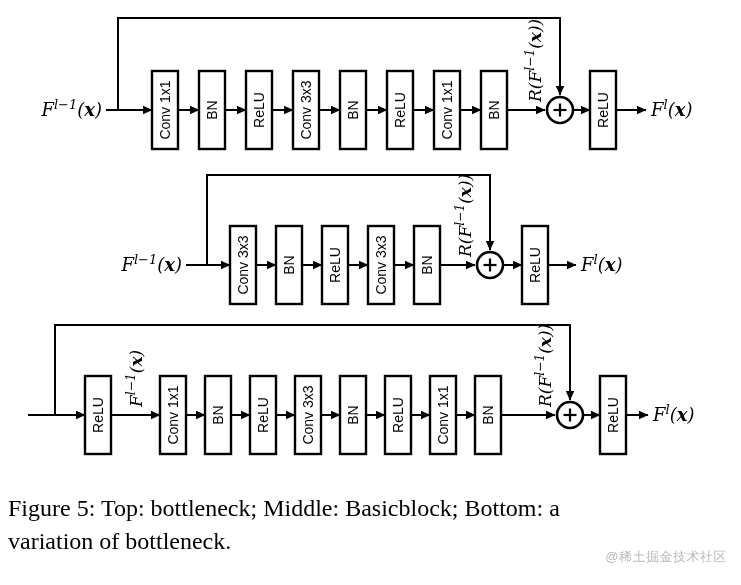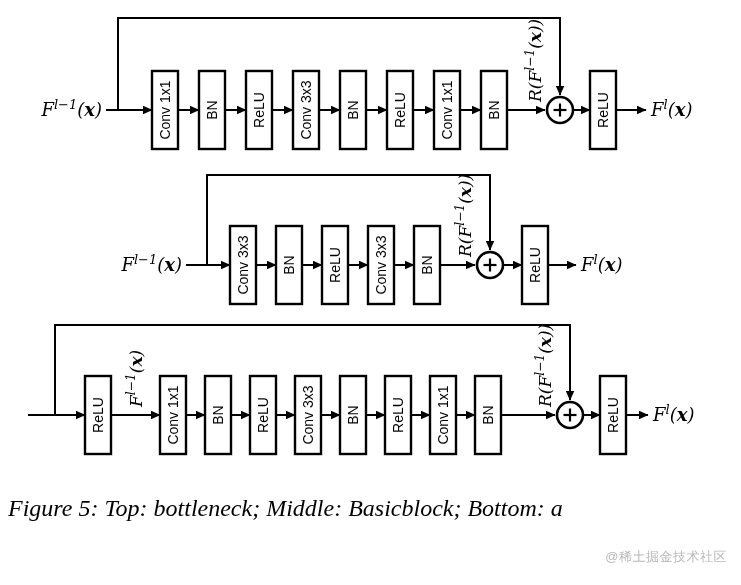--- a/index.html
+++ b/index.html
@@ -9,21 +9,20 @@
     background:#fff;
     font-family:"Liberation Serif", serif;
     overflow:hidden;
   }
   svg{display:block;}
   .caption{
     padding:20px 14px 0 8px;
     font-size:24px;
     line-height:1.38;
     color:#000;
-    font-style:italic;
   }
   .caption-line{white-space:nowrap;}
   .watermark{
     position:absolute;
     right:14px;bottom:6px;
     font-size:13px;
     color:#b9b9b9;
     font-family:"Liberation Sans", sans-serif;
     letter-spacing:.5px;
     text-align:center;
@@ -145,17 +144,18 @@
         <line x1="583" y1="415" x2="600" y2="415" stroke="#000" stroke-width="2" marker-end="url(#ah)"></line>
         <rect x="600" y="376" width="26" height="78" fill="#fff" stroke="#000" stroke-width="2.4"></rect>
         <text x="613" y="415" dy="0.35em" text-anchor="middle" font-size="14" font-family="&quot;Liberation Sans&quot;, &quot;DejaVu Sans&quot;, sans-serif" fill="#000" transform="rotate(-90 613 415)">ReLU</text>
         <line x1="626" y1="415" x2="648" y2="415" stroke="#000" stroke-width="2" marker-end="url(#ah)"></line>
         <text x="653" y="421" font-family="&quot;DejaVu Serif&quot;, &quot;Liberation Serif&quot;, serif" font-style="italic" font-size="18" fill="#000"><tspan>F</tspan><tspan dy="-7" font-size="72%">l</tspan><tspan dy="7">(</tspan><tspan font-weight="bold">x</tspan><tspan>)</tspan></text>
       </g>
     </svg>
 
   <div class="caption">
     <div class="caption-line">Figure 5: Top: bottleneck; Middle: Basicblock; Bottom: a</div>
+    <div class="caption-line">variation of bottleneck.</div>
   </div>
 
   <div class="watermark">@稀土掘金技术社区</div>
 
 </div>
 
 </body></html>

